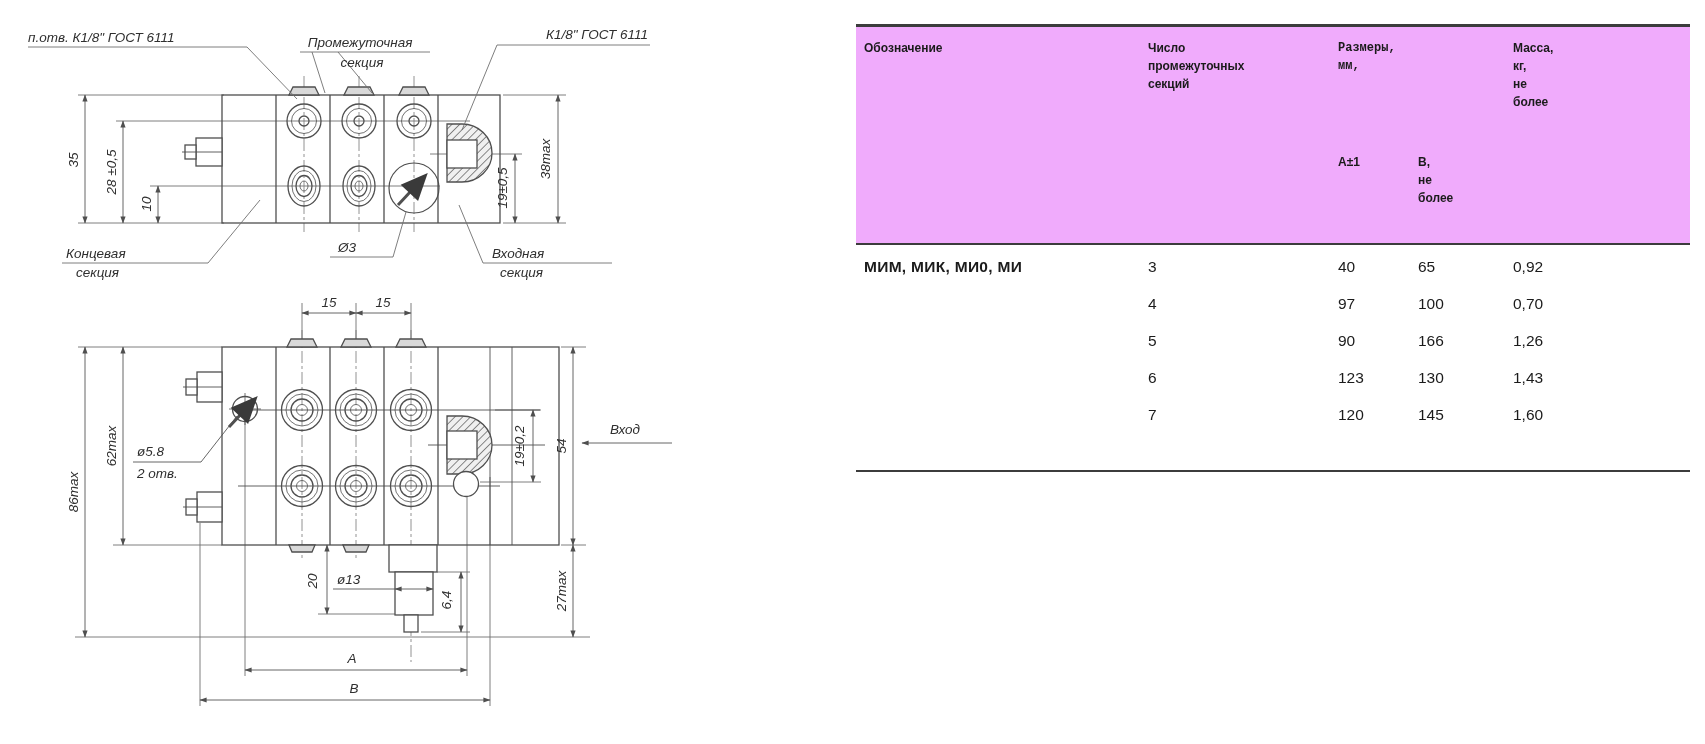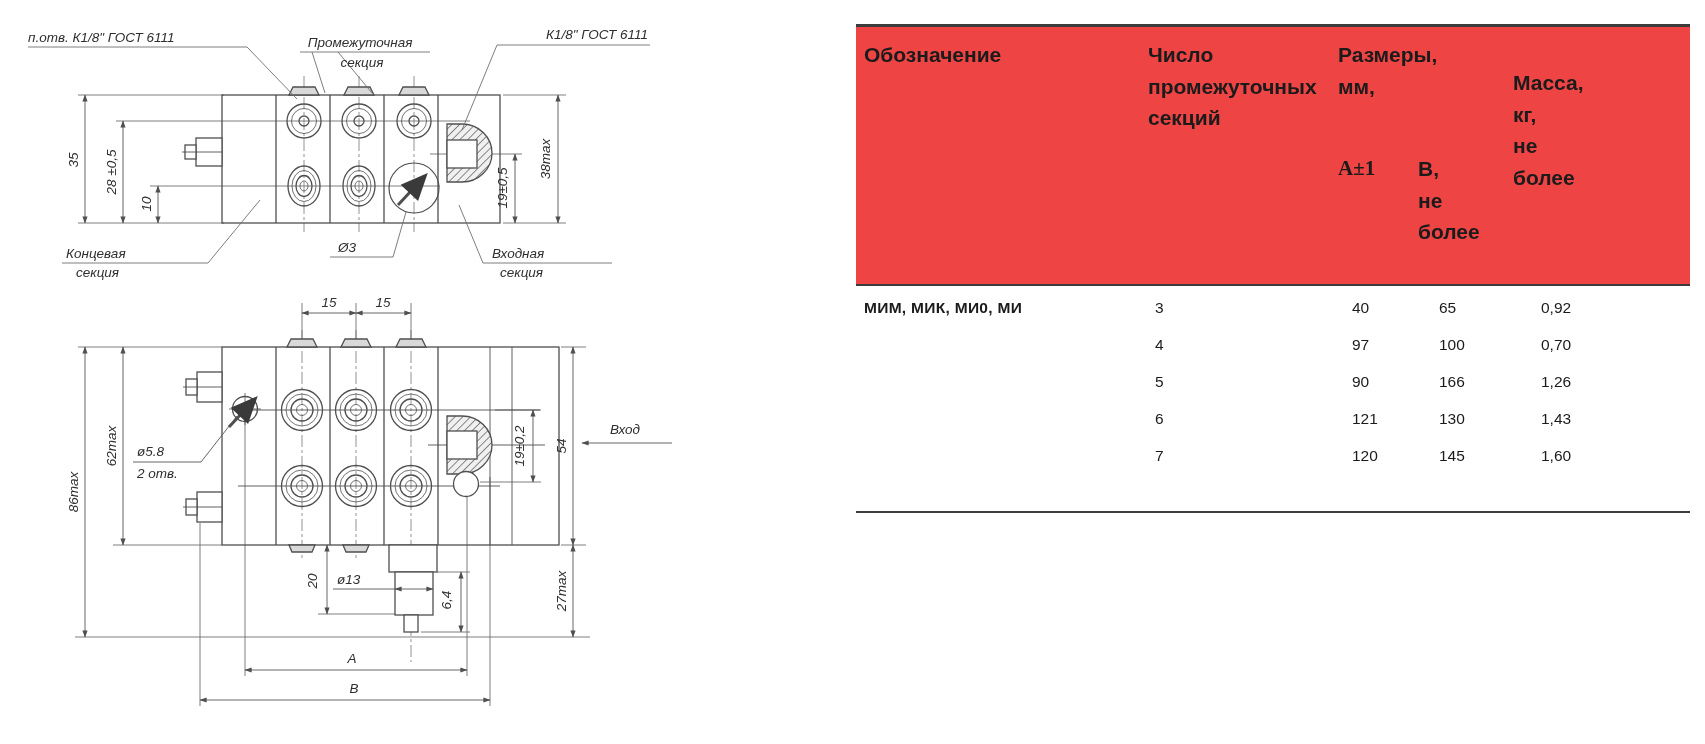--- a/index.html
+++ b/index.html
@@ -6,32 +6,32 @@
   .canvas{position:relative;width:1705px;height:744px;background:#fff;overflow:hidden;
           font-family:"Liberation Sans",sans-serif;}
   
   .drawing-svg{position:absolute;left:0;top:0;}
   .drawing-svg text{font-family:"Liberation Sans",sans-serif;font-style:italic;fill:#2f2f2f;}
   .callout{font-size:13.5px;}
   .dim{font-size:13.5px;}
   
   .tbl{position:absolute;left:856px;top:24px;width:834px;color:#1b1b1b;}
   .tbl-grid{display:grid;grid-template-columns:292px 190px 80px 95px 177px;}
-  .tbl-header{background:#ef4444;border-top:3px solid #3c3c3c;border-bottom:2px solid #3c3c3c;
-              padding:12px 0 36px 0;font-weight:bold;font-size:21px;line-height:1.5;
+  .tbl-header{background:#f0abfc;border-top:3px solid #3c3c3c;border-bottom:2px solid #3c3c3c;
+              padding:12px 0 36px 0;font-weight:bold;font-size:12px;line-height:1.5;
               grid-template-rows:114px auto;}
   .tbl-header div{white-space:pre-line;}
   .h-designation{grid-area:1/1/3/2;padding-left:8px;}
   .h-sections{grid-area:1/2/3/3;}
-  .h-dimensions{grid-area:1/3/2/5;}
-  .h-dim-a{grid-area:2/3/3/4;font-family:Liberation Serif, serif;}
+  .h-dimensions{grid-area:1/3/2/5;font-family:Liberation Mono, monospace;}
+  .h-dim-a{grid-area:2/3/3/4;}
   .h-dim-b{grid-area:2/4/3/5;}
-  .h-mass{grid-area:1/5/3/6;margin-top:28px;}
+  .h-mass{grid-area:1/5/3/6;}
   .tbl-body{border-bottom:2px solid #3c3c3c;padding:14px 0 26px 0;font-size:15.5px;line-height:1;}
-  .tbl-row{height:37px;align-items:start;gap:7px;}
+  .tbl-row{height:37px;align-items:start;}
   .cell-designation{font-weight:bold;padding-left:8px;letter-spacing:.3px;}
 </style>
 </head>
 <body>
 
 <div class="canvas">
 
 <svg class="drawing-svg" width="800" height="744" viewBox="0 0 800 744">
   <defs>
     <marker id="arr" viewBox="0 0 10 10" refX="9.2" refY="5" markerWidth="11" markerHeight="8" orient="auto-start-reverse">
@@ -338,21 +338,21 @@
     <div class="tbl-grid tbl-row">
       <div></div>
       <div>5</div>
       <div>90</div>
       <div>166</div>
       <div>1,26</div>
     </div>
     <div class="tbl-grid tbl-row">
       <div></div>
       <div>6</div>
-      <div>121</div>
+      <div>123</div>
       <div>130</div>
       <div>1,43</div>
     </div>
     <div class="tbl-grid tbl-row">
       <div></div>
       <div>7</div>
       <div>120</div>
       <div>145</div>
       <div>1,60</div>
     </div>

